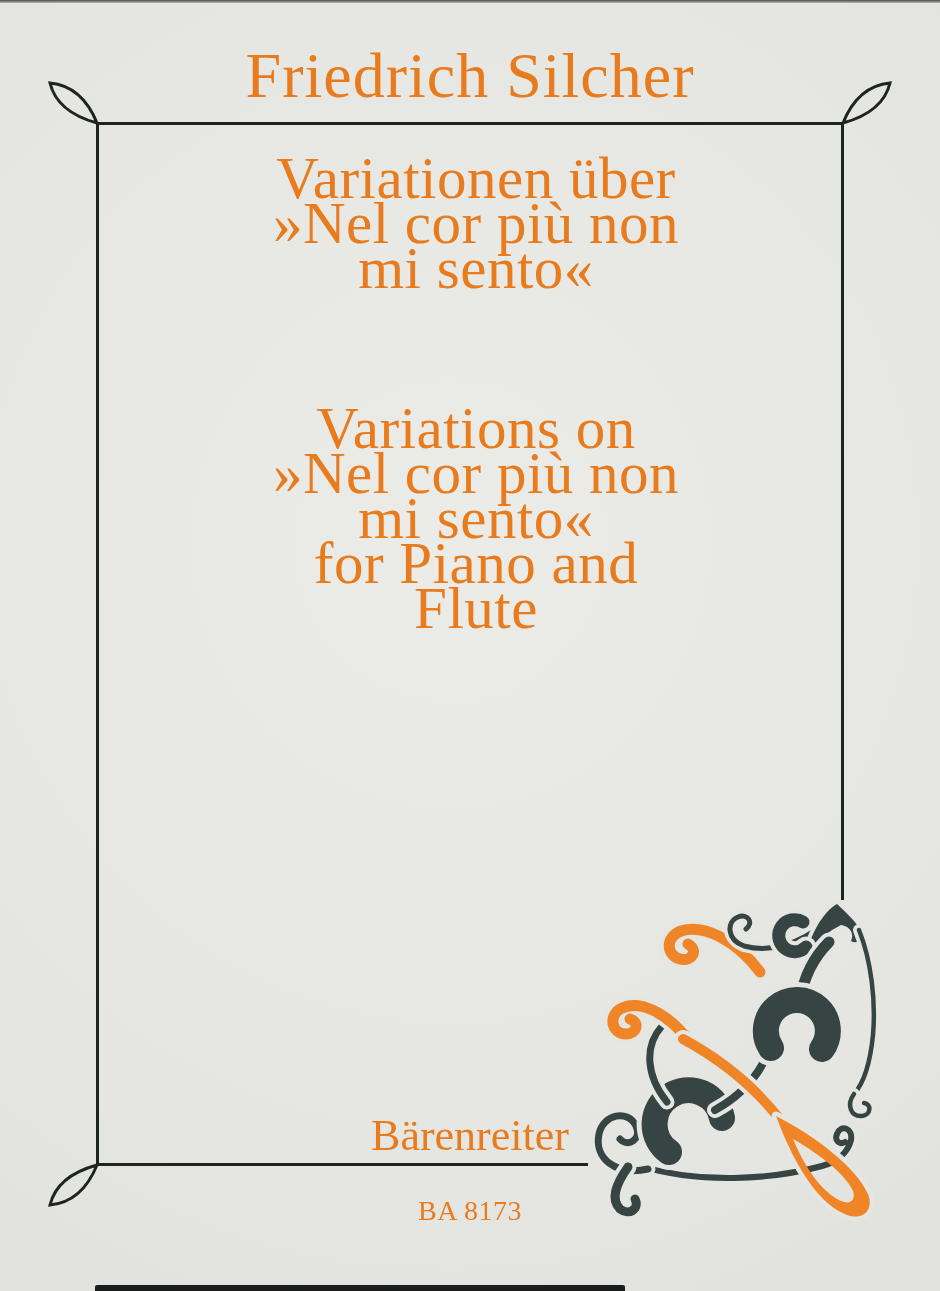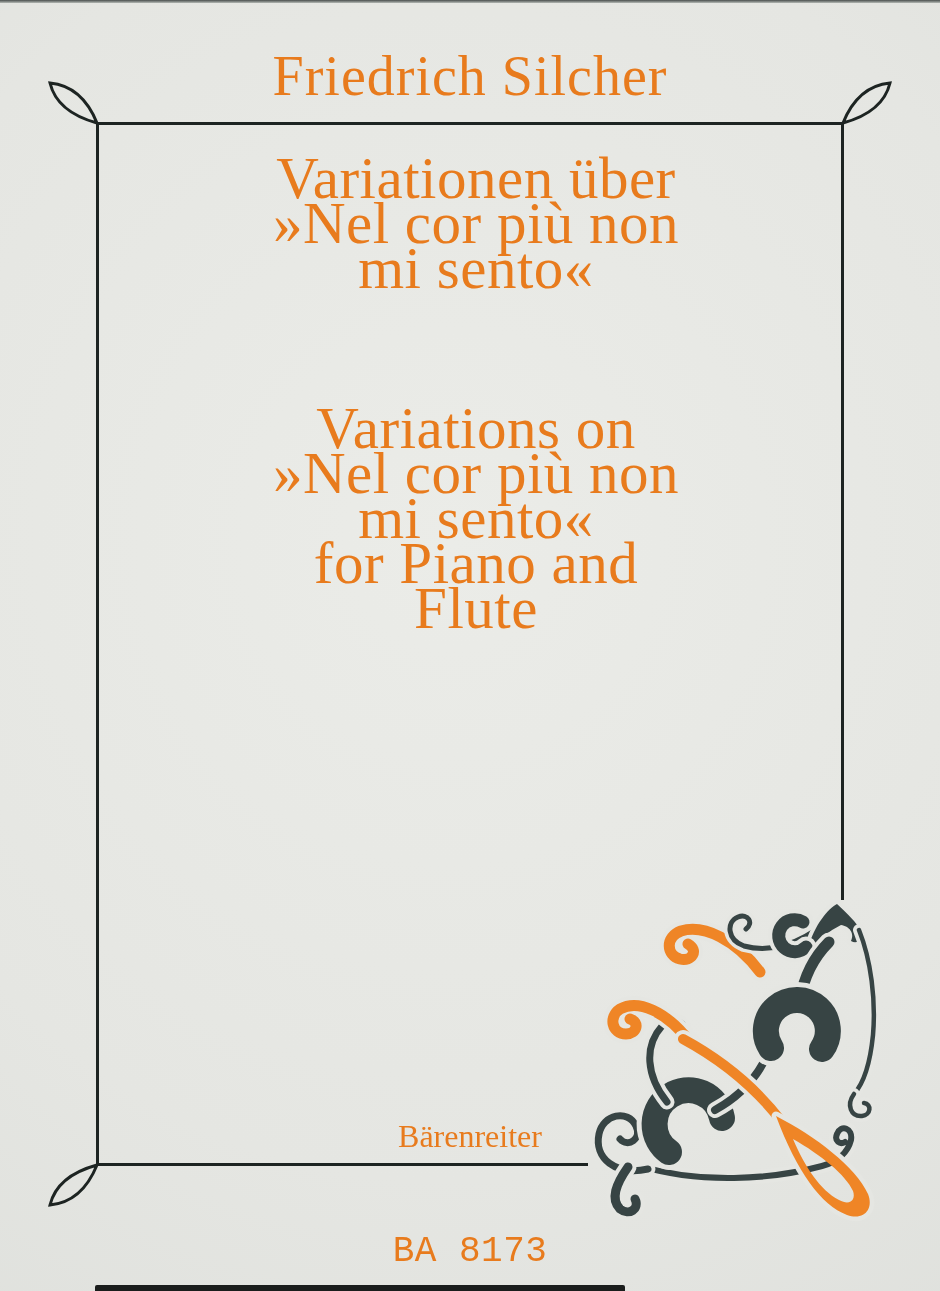--- a/index.html
+++ b/index.html
@@ -28,26 +28,26 @@
   #rule-left{left:96px;top:122px;width:3px;height:1044px;}
   #rule-right{left:841px;top:122px;width:3px;height:778px;}
   #rule-bottom{left:96px;top:1163px;width:492px;height:3px;}
   .corner-leaf{position:absolute;width:76px;height:76px;}
   .corner-leaf path{fill:none;stroke:var(--frame);stroke-width:3;stroke-linecap:round;}
   #leaf-tl{left:26px;top:52px;}
   #leaf-tr{left:838px;top:52px;}
   #leaf-bl{left:26px;top:1160px;}
   
   .orange-text{color:var(--orange);text-align:center;position:absolute;left:0;width:940px;}
-  #composer{top:40px;font-size:56px;line-height:72px;letter-spacing:1px;}
+  #composer{top:40px;font-size:64px;line-height:72px;letter-spacing:1px;}
   .title-block{font-size:59px;line-height:45px;letter-spacing:.5px;margin-left:6px;}
   #title-de{top:156px;}
   #title-en{top:406px;}
-  #publisher{top:1112px;font-size:32px;line-height:48px;}
-  #catalog{top:1232px;font-size:36px;line-height:40px;letter-spacing:.5px;font-family:Liberation Mono, monospace;}
+  #publisher{top:1112px;font-size:44px;line-height:48px;}
+  #catalog{top:1191px;font-size:28px;line-height:40px;letter-spacing:.5px;}
   
   #flourish{position:absolute;left:570px;top:878px;width:370px;height:413px;}
   #flourish path{fill:none;stroke-linecap:round;stroke-linejoin:round;}
   .fl-teal{stroke:var(--orn-teal);}
   .fl-orange{stroke:var(--orn-orange);}
   .fl-teal-f{fill:var(--orn-teal) !important;stroke:none;}
   .fl-orange-f{fill:var(--orn-orange) !important;stroke:none;fill-rule:evenodd;}
   .fl-halo{stroke:var(--bg);}
   .fl-halo-f{stroke:var(--bg);fill:none;}
 </style>

